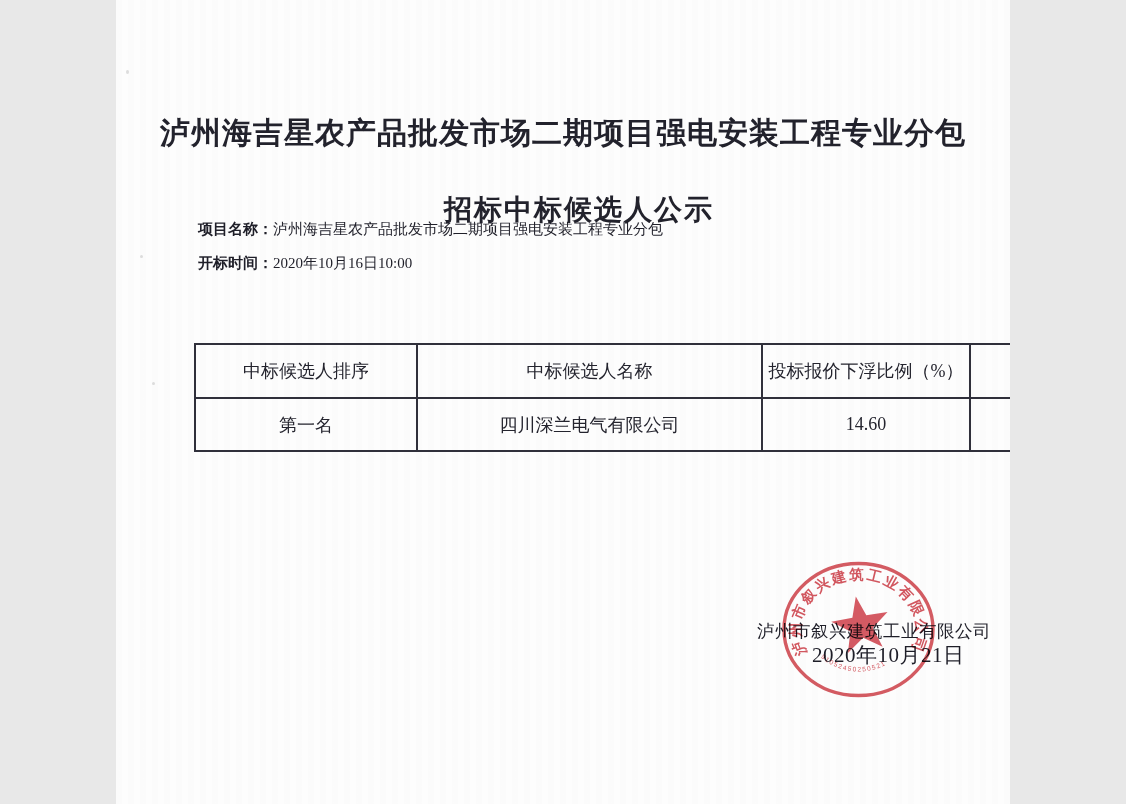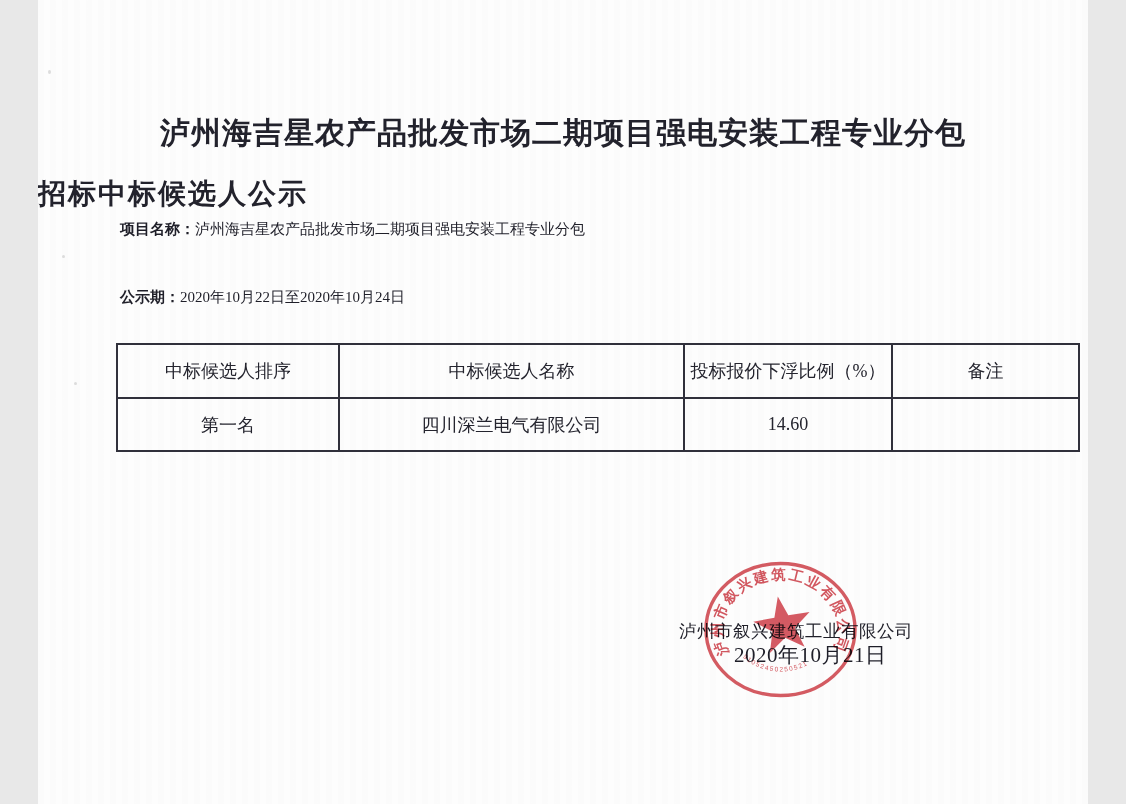--- a/index.html
+++ b/index.html
@@ -1,31 +1,31 @@
 <!DOCTYPE html>
 <html><head>
 <meta charset="utf-8">
 <style>
   html,body { margin:0; padding:0; background:#e8e8e8; }
   .page {
-    position:relative; width:1050px; height:804px; margin:0 auto;
+    position:relative; width:894px; height:804px; margin:0 auto;
     background:#fdfdfd;
     background-image:repeating-linear-gradient(90deg, rgba(0,0,0,0.008) 0 6px, rgba(0,0,0,0) 6px 12px);
     font-family:"Liberation Serif", serif;
     color:#1f1f29; overflow:hidden;
   }
   .title1 {
     position:absolute; top:113px; left:0; width:100%;
     text-align:center; font-family:"Liberation Sans", sans-serif;
     font-size:30px; font-weight:bold; letter-spacing:1px; margin:0; color:#22222c;
   }
   .title2 {
     position:absolute; top:175px; left:0; width:100%;
-    text-align:left; font-family:"Liberation Sans", sans-serif;
-    font-size:28px; font-weight:bold; letter-spacing:2px; margin:0; color:#22222c;
+    text-align:center; font-family:"Liberation Sans", sans-serif;
+    font-size:28px; font-weight:bold; letter-spacing:2px; margin:16px; color:#22222c;
   }
   .info-line { position:absolute; left:82px; font-size:15px; white-space:nowrap; }
   .info-line .lbl { font-weight:600; }
   .info-line .val { font-weight:400; }
   #info-0 { top:220px; }
   #info-1 { top:254px; }
   #info-2 { top:288px; }
   #info-3 { top:322px; }
 
   table.candidates {
@@ -68,22 +68,22 @@
 <body>
 
 <div class="page">
 
   <h1 class="title1">泸州海吉星农产品批发市场二期项目强电安装工程专业分包</h1>
   <h2 class="title2">招标中标候选人公示</h2>
 
   <div id="info-0" class="info-line">
     <span class="lbl">项目名称：</span><span class="val">泸州海吉星农产品批发市场二期项目强电安装工程专业分包</span>
   </div>
-  <div id="info-2" class="info-line">
-    <span class="lbl">公示期：</span><span class="val">2020年10月22日至2020年10月24日</span>
+  <div id="info-1" class="info-line">
+    <span class="lbl">开标时间：</span><span class="val">2020年10月16日10:00</span>
   </div>
 
   <table class="candidates">
     <colgroup>
       <col class="col-rank">
         <col class="col-name">
         <col class="col-discount">
         <col class="col-remark">
     </colgroup>
     <thead>

